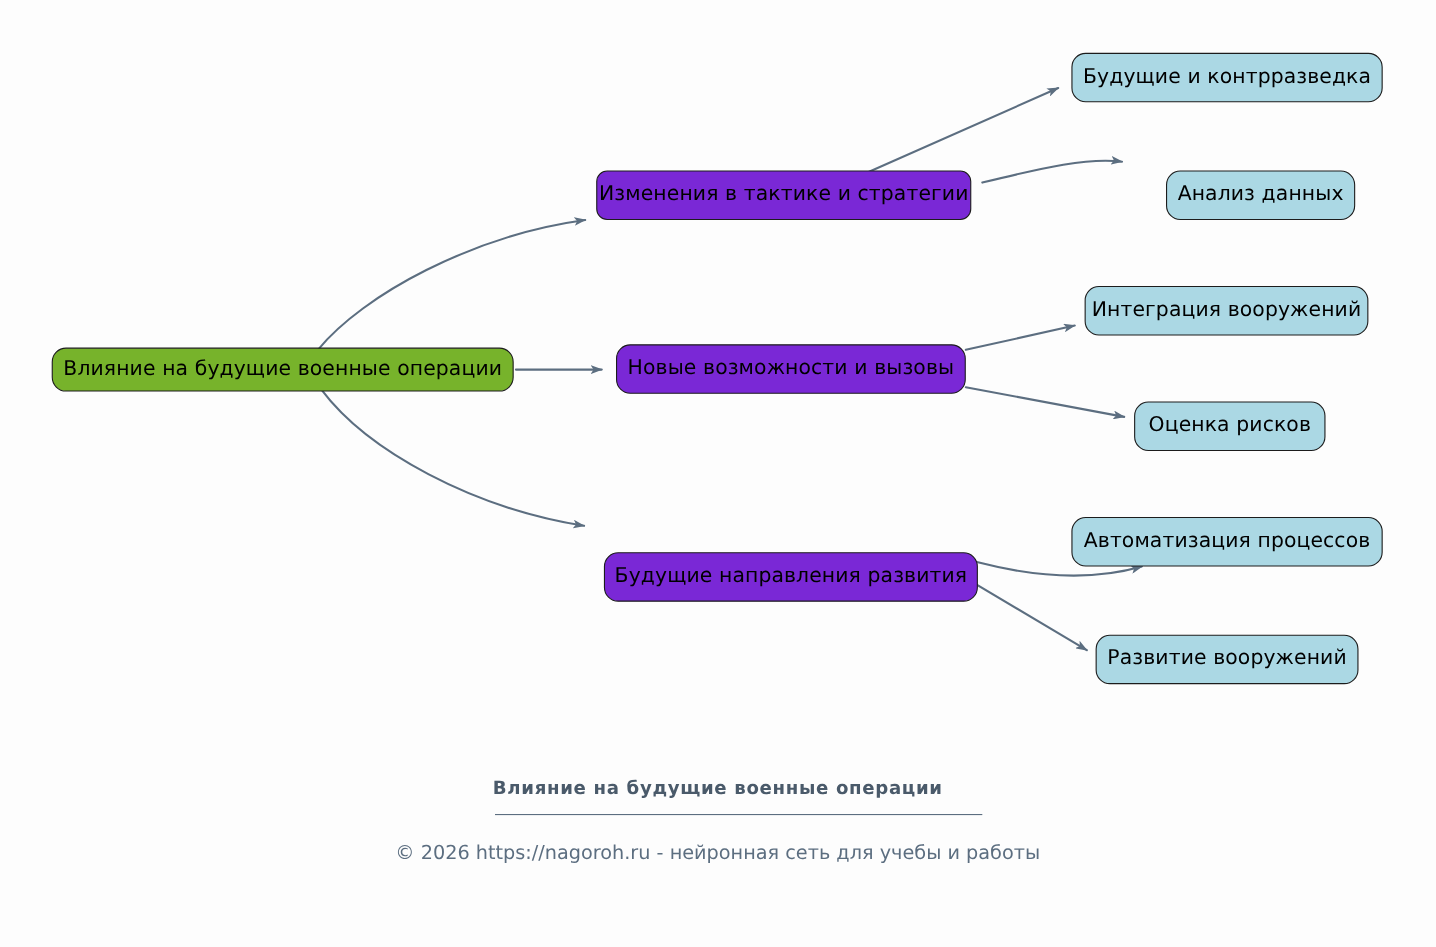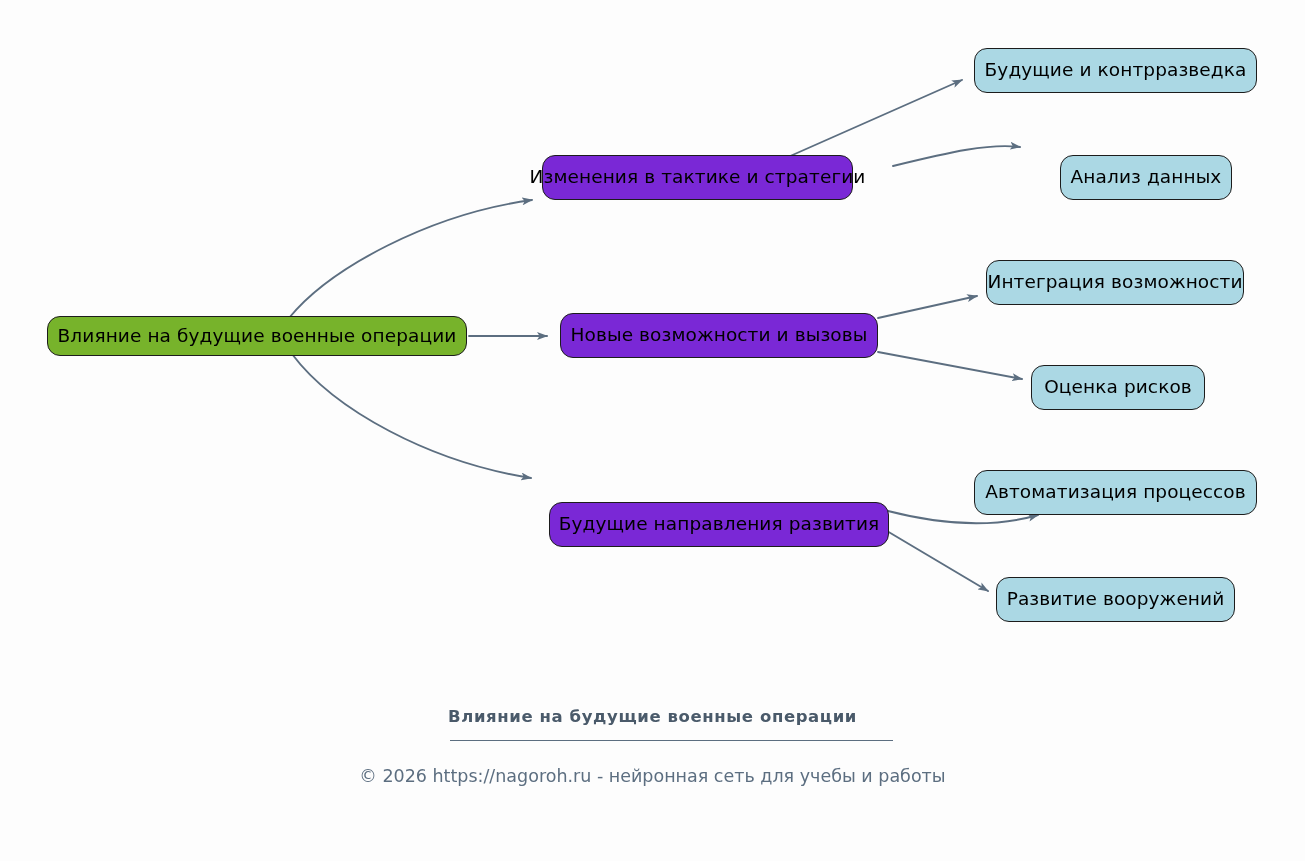--- a/index.html
+++ b/index.html
@@ -124,42 +124,42 @@
 
       <path d="M888,511 C950,527 1000,526 1038,515" marker-end="url(#arrowhead)"></path>
       <path d="M855,512 L988,591" marker-end="url(#arrowhead)"></path>
     </g>
   </svg>
 
   <div class="node node-root" style="left:47px; top:316px; width:420px; height:40px;">
     <span class="node-label">Влияние на будущие военные операции</span>
   </div>
 
-  <div class="node node-branch" style="left:542px; top:155px; width:311px; height:45px;">
+  <div class="node node-branch" style="left:542px; top:155px; width:341px; height:45px;border-radius:10px;">
     <span class="node-label">Изменения в тактике и стратегии</span>
   </div>
 
   <div class="node node-branch" style="left:560px; top:313px; width:318px; height:45px;">
     <span class="node-label">Новые возможности и вызовы</span>
   </div>
 
   <div class="node node-branch" style="left:549px; top:470px; width:340px; height:45px;margin-top:32px;">
     <span class="node-label">Будущие направления развития</span>
   </div>
 
   <div class="node node-leaf" style="left:974px; top:48px; width:283px; height:45px;">
     <span class="node-label">Будущие и контрразведка</span>
   </div>
 
   <div class="node node-leaf" style="left:1060px; top:155px; width:172px; height:45px;">
     <span class="node-label">Анализ данных</span>
   </div>
 
   <div class="node node-leaf" style="left:986px; top:260px; width:258px; height:45px;">
-    <span class="node-label">Интеграция возможности</span>
+    <span class="node-label">Интеграция вооружений</span>
   </div>
 
   <div class="node node-leaf" style="left:1031px; top:365px; width:174px; height:45px;">
     <span class="node-label">Оценка рисков</span>
   </div>
 
   <div class="node node-leaf" style="left:974px; top:470px; width:283px; height:45px;">
     <span class="node-label">Автоматизация процессов</span>
   </div>
 

